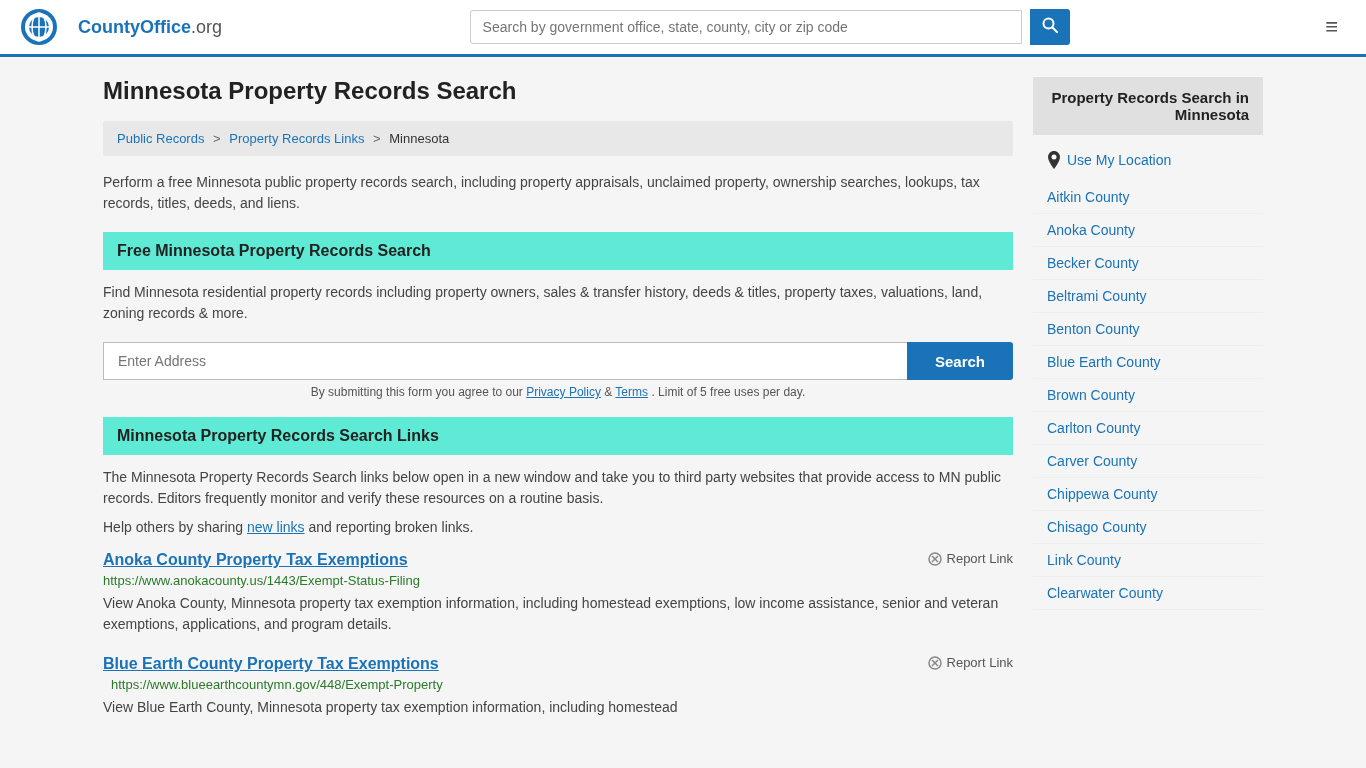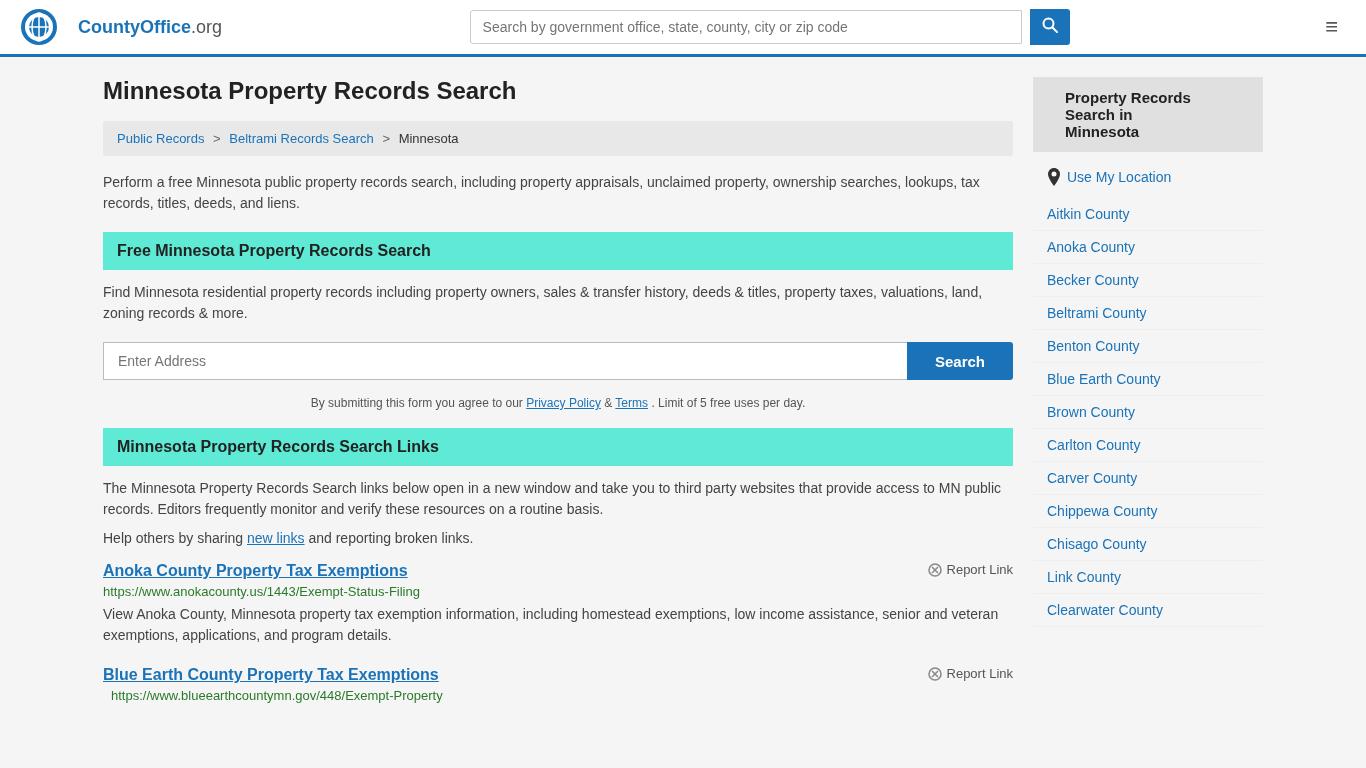--- a/index.html
+++ b/index.html
@@ -118,21 +118,21 @@
       padding: 10px 14px;
       font-size: 16px;
       font-weight: bold;
       color: #222;
       margin-bottom: 12px;
     }
 
     
     .search-form {
       display: flex;
-      margin-bottom: 16px;
+      margin-bottom: 5px;
     }
     .search-form input {
       flex: 1;
       padding: 10px 14px;
       border: 1px solid #bbb;
       border-right: none;
       font-size: 14px;
       outline: none;
     }
     .search-form-btn {
@@ -208,25 +208,26 @@
     }
     .link-desc {
       font-size: 14px;
       color: #444;
       line-height: 1.5;
     }
 
     
     .sidebar-header {
       background: #e0e0e0;
-      padding: 12px 32px;
+      padding: 12px 14px;
       font-size: 15px;
       font-weight: bold;
       color: #222;
       margin-bottom: 10px;
+      text-align: right;
     }
     .sidebar-location {
       display: flex;
       align-items: center;
       gap: 6px;
       padding: 6px 14px;
       color: #1a73b8;
       font-size: 14px;
       cursor: pointer;
       margin-bottom: 6px;
@@ -277,21 +278,21 @@
 </header>
 
 <div class="main-container">
 
   <div class="content-area">
     <h1 class="page-title">Minnesota Property Records Search</h1>
 
     <div class="breadcrumb">
       <a href="#">Public Records</a>
       <span class="breadcrumb-sep">&gt;</span>
-      <a href="#">Beltrami Records Search</a>
+      <a href="#">Property Records Links</a>
       <span class="breadcrumb-sep">&gt;</span>
       <span>Minnesota</span>
     </div>
 
     <p class="description">Perform a free Minnesota public property records search, including property appraisals, unclaimed property, ownership searches, lookups, tax records, titles, deeds, and liens.</p>
 
     <div class="section-header">Free Minnesota Property Records Search</div>
     <p class="description">Find Minnesota residential property records including property owners, sales &amp; transfer history, deeds &amp; titles, property taxes, valuations, land, zoning records &amp; more.</p>
     <div class="search-form">
       <input type="text" placeholder="Enter Address" style="">
@@ -335,20 +336,21 @@
         <button class="report-link-btn">
           <svg width="14" height="14" viewBox="0 0 14 14" fill="none">
             <circle cx="7" cy="7" r="6" stroke="#888" stroke-width="1.5"></circle>
             <line x1="4" y1="4" x2="10" y2="10" stroke="#888" stroke-width="1.5"></line>
             <line x1="10" y1="4" x2="4" y2="10" stroke="#888" stroke-width="1.5"></line>
           </svg>
           <span>Report Link</span>
         </button>
       </div>
       <div class="link-url" style="cursor:pointer;margin-left:8px;">https://www.blueearthcountymn.gov/448/Exempt-Property</div>
+      <div class="link-desc">View Blue Earth County, Minnesota property tax exemption information, including homestead</div>
     </div>
   </div>
 
   <aside class="sidebar">
     <div class="sidebar-header">
       <span>Property Records Search in</span>
       <br>
       <span>Minnesota</span>
     </div>
 

